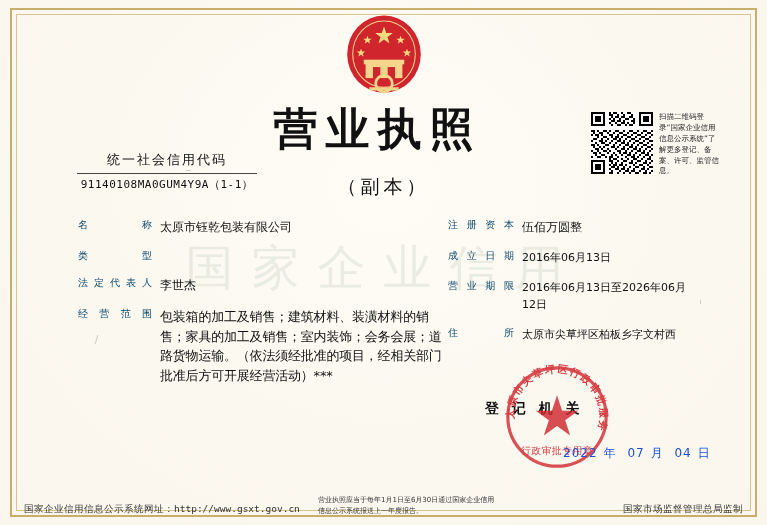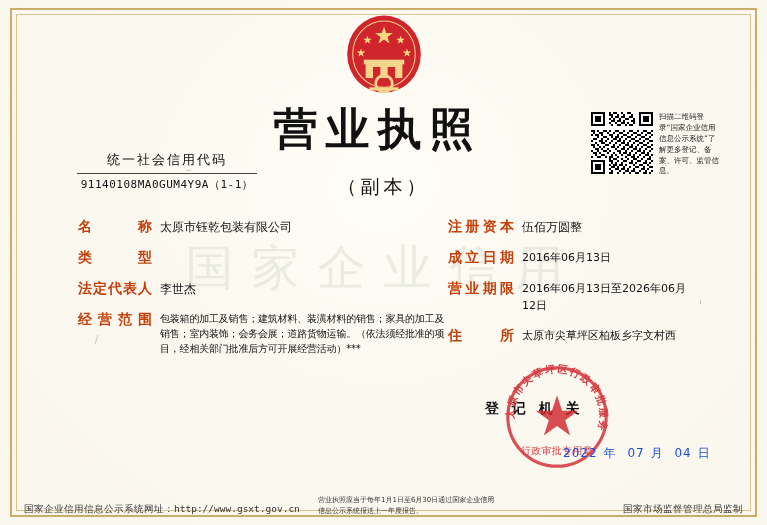--- a/index.html
+++ b/index.html
@@ -148,44 +148,44 @@
     width: 250px;
   }
   .row {
     display: flex;
     align-items: flex-start;
     margin-bottom: 13px;
   }
   .row-label {
     flex: 0 0 auto;
     width: 74px;
-    font-size: 14px;
-    font-weight: bold;
-    color: #c2410c;
+    font-size: 10px;
+    font-weight: normal;
+    color: #0c4a6e;
     letter-spacing: 0px;
     text-align: justify;
     text-align-last: justify;
     font-family: "DejaVu Sans", "Liberation Sans", sans-serif;
   }
   .row-right .row-label {
     width: 66px;
   }
   .row-value {
     flex: 1 1 auto;
     font-size: 12px;
     line-height: 1.5;
     color: #111;
     padding-left: 8px;
   }
   .row-value.small {
     font-size: 11px;
     line-height: 1.55;
   }
   .row-value.scope {
-    font-size: 10px;
+    font-size: 13px;
     line-height: 1.5;
     letter-spacing: -0.2px;
   }
 
   
   .registrar {
     position: absolute;
     left: 485px;
     top: 400px;
     font-size: 14px;

